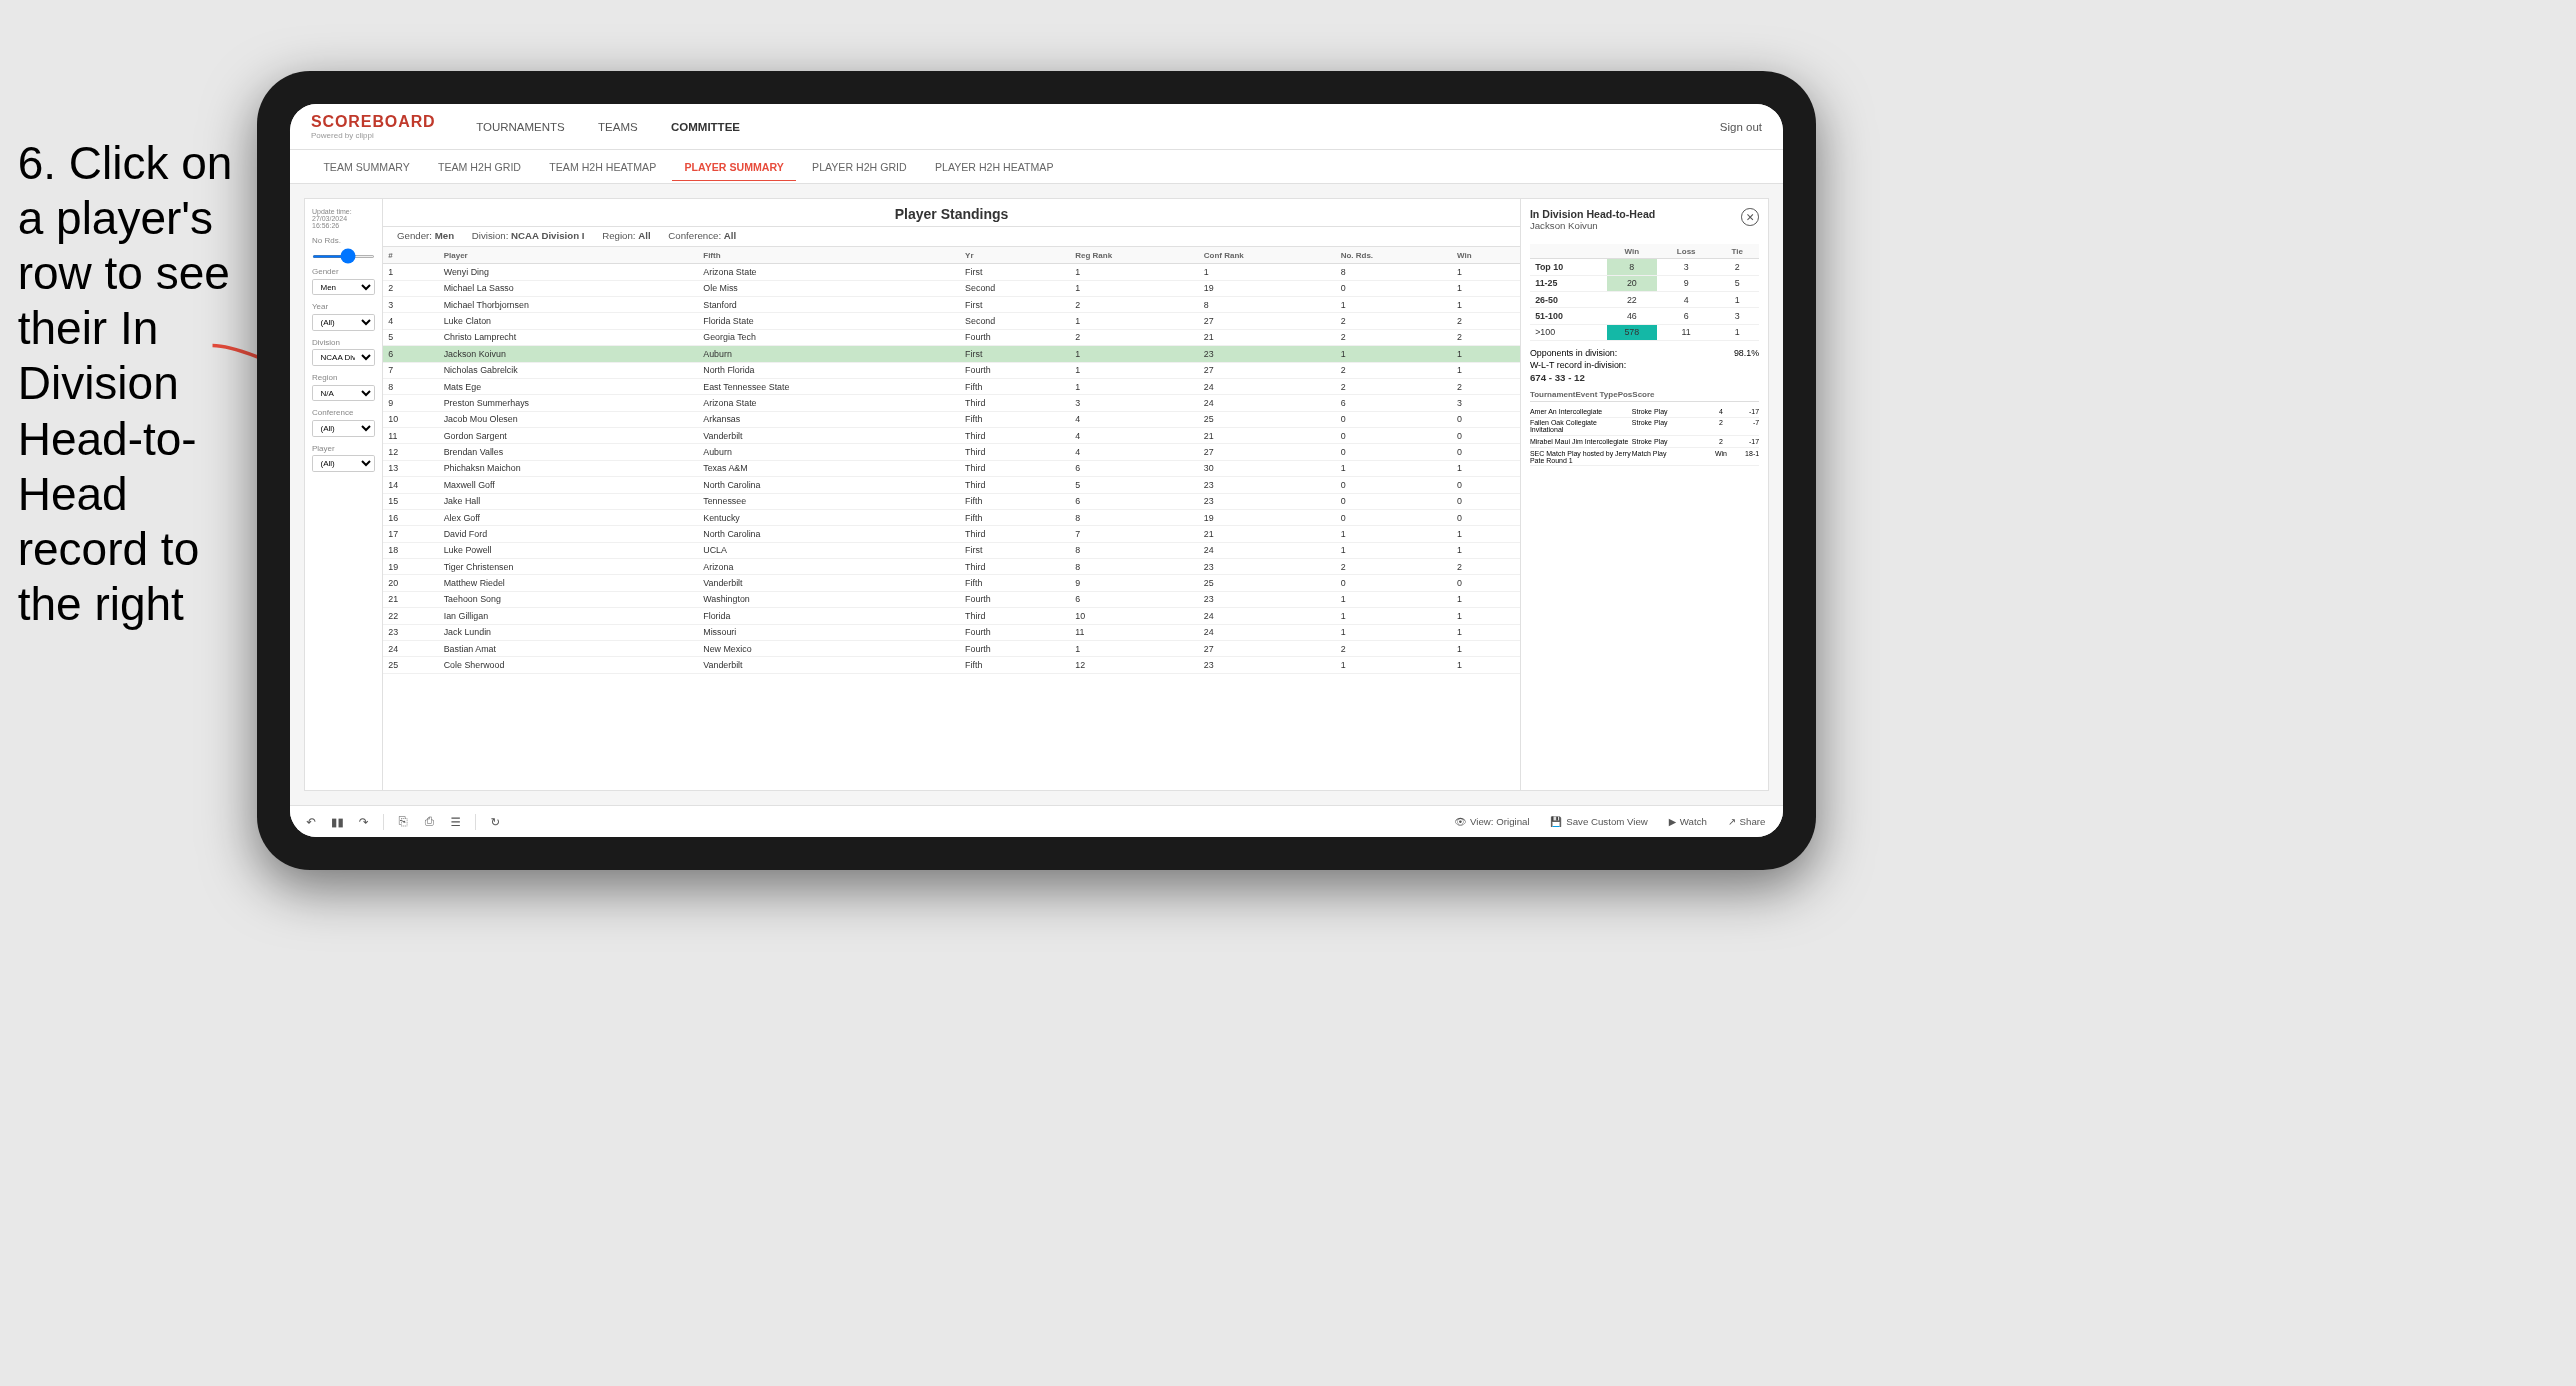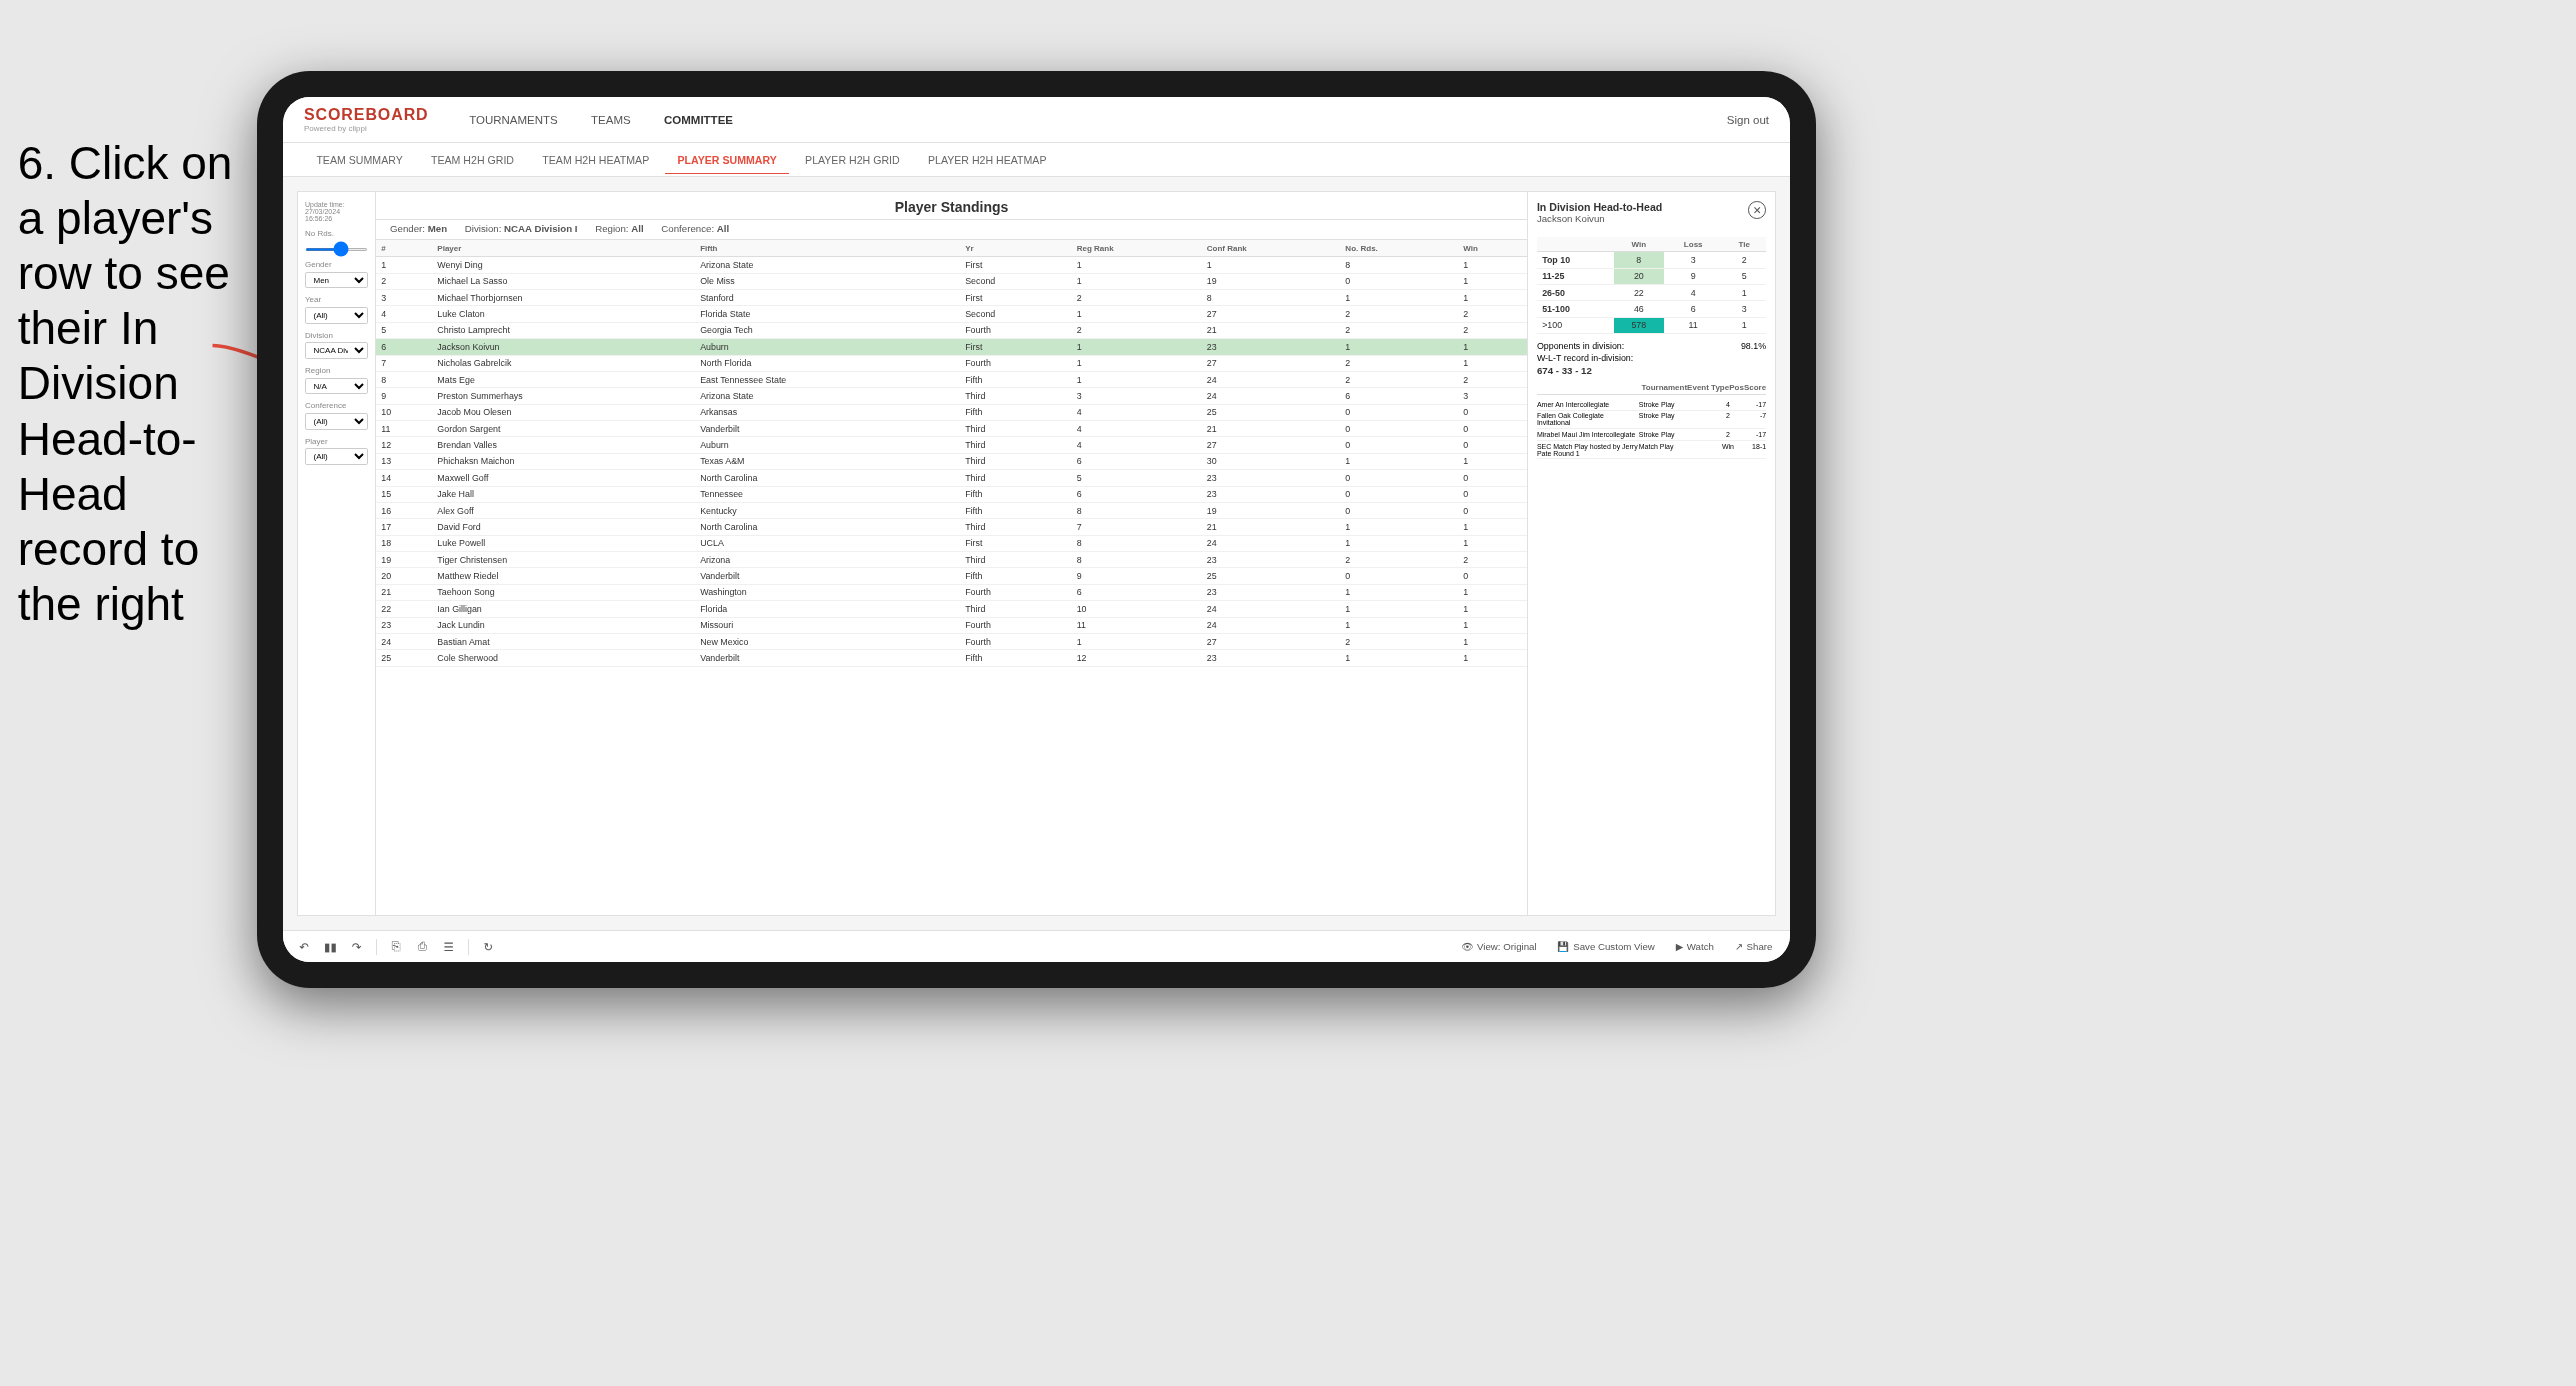--- a/index.html
+++ b/index.html
@@ -24,24 +24,24 @@
       color: #000;
       padding: 17.7px;
     }
 
     
     .tablet-frame {
       position: absolute;
       left: 257px;
       top: 71px;
       width: 1559px;
-      height: 917px;
+      height: 799px;
       background: #1a1a1a;
       border-radius: 53px;
-      padding: 26px;
+      padding: 33px;
       box-shadow: 0 17.7px 53px rgba(0,0,0,0.5);
     }
 
     .tablet-screen {
       width: 100%;
       height: 100%;
       background: #fff;
       border-radius: 26.6px;
       overflow: hidden;
       display: flex;
@@ -357,21 +357,21 @@
       font-weight: 700;
       color: #333;
     }
 
     .tournaments-section {
       margin-top: 7px;
     }
 
     .tourn-header {
       display: flex;
-      justify-content: flex-end;
+      justify-content: flex-start;
       font-size: 8px;
       color: #666;
       font-weight: 600;
       border-bottom: 0.9px solid #ddd;
       padding-bottom: 2.7px;
       margin-bottom: 3.5px;
     }
 
     .tourn-row {
       display: flex;

